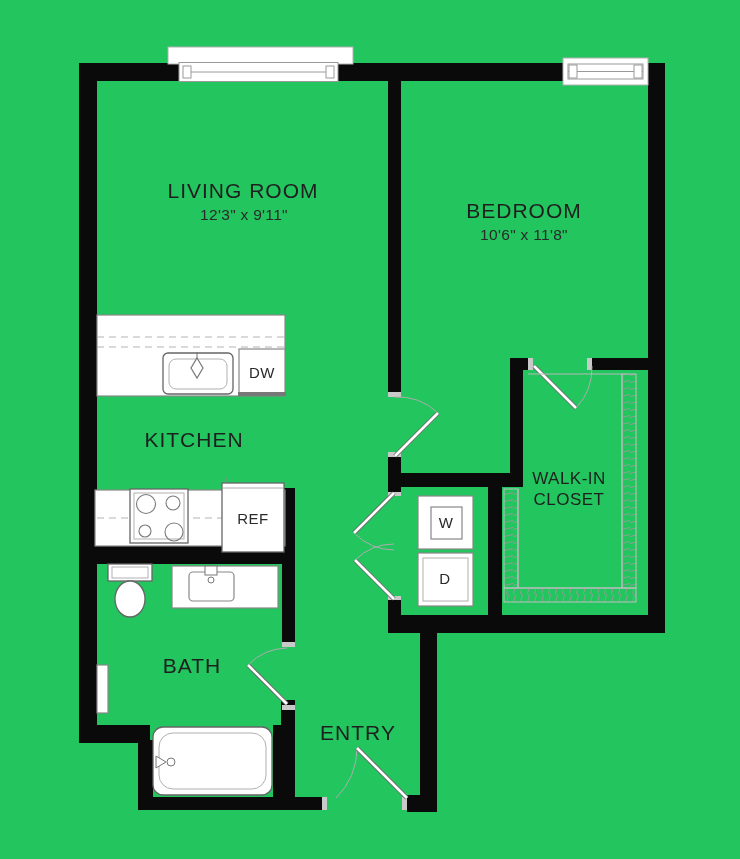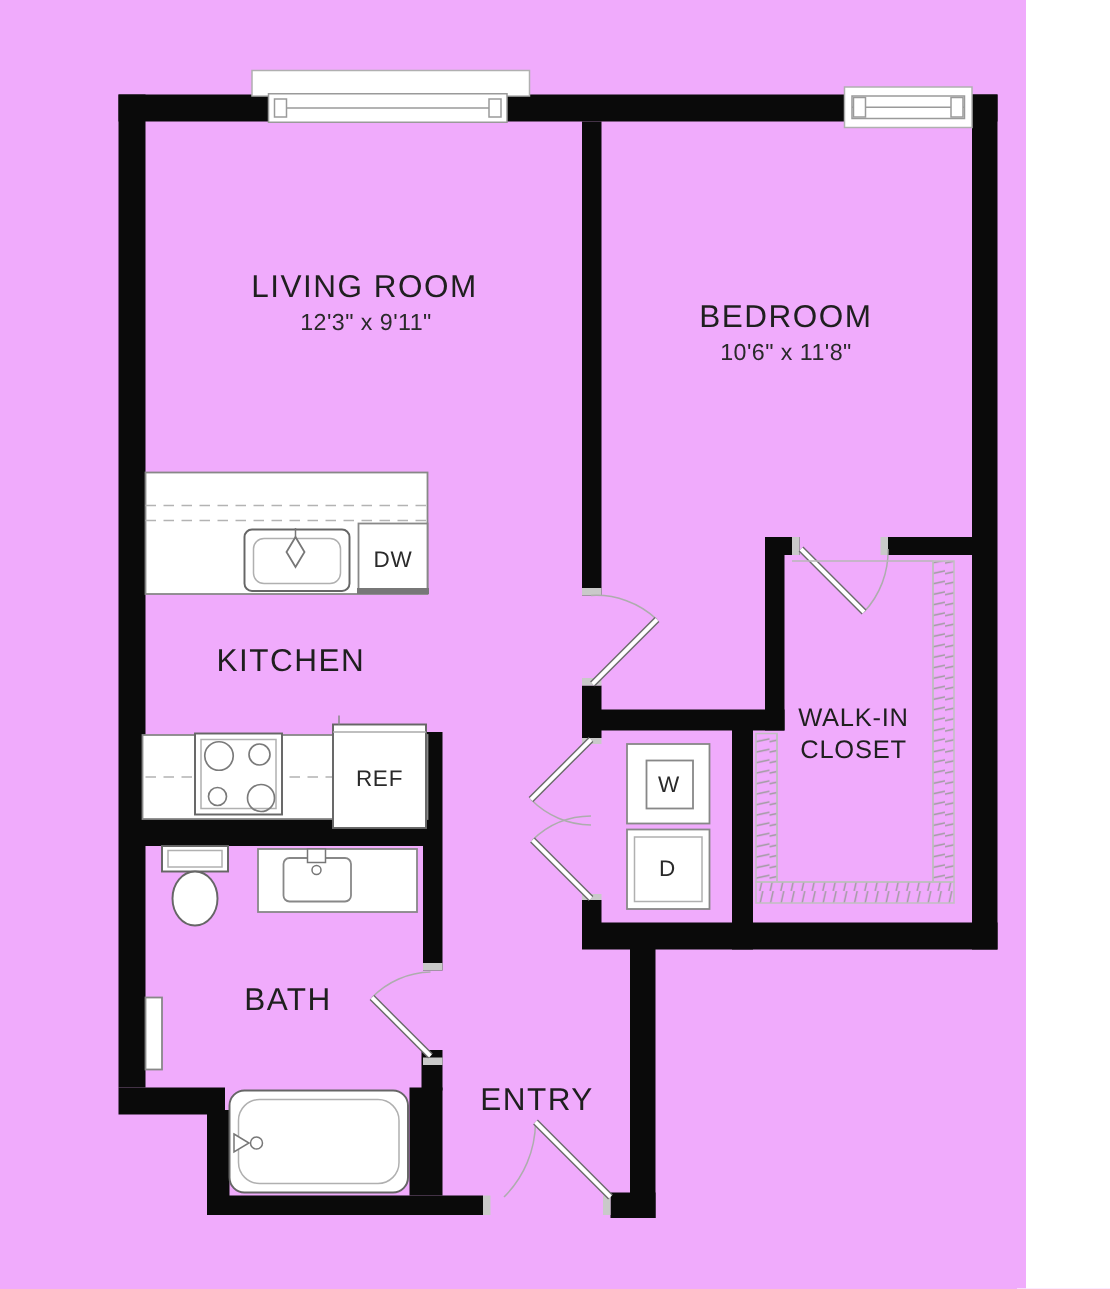--- a/index.html
+++ b/index.html
@@ -1,19 +1,19 @@
 <!DOCTYPE html>
 <html><head>
 <meta charset="utf-8">
 <style>
   html,body{margin:0;padding:0;background:#ffffff;}
   .stage{
     position:relative;
-    width:684px;height:859px;
-    background:#f0abfc;
+    width:740px;height:859px;
+    background:#22c55e;
     font-family:"Liberation Sans", sans-serif;
   }
   svg{display:block;}
   .wall{fill:#0a0a0a;stroke:none;}
   .cap{fill:#c9c9c9;}
   .fix{fill:#ffffff;stroke:#888888;stroke-width:1.2;}
   .fix-light{fill:none;stroke:#b0b0b0;stroke-width:1;}
   .fix-dark{fill:#ffffff;stroke:#666666;stroke-width:1.3;}
   .dash{fill:none;stroke:#b3b3b3;stroke-width:1;stroke-dasharray:7 5;}
   .leaf-outer{fill:none;stroke:#6a6a6a;stroke-width:4.5;}

